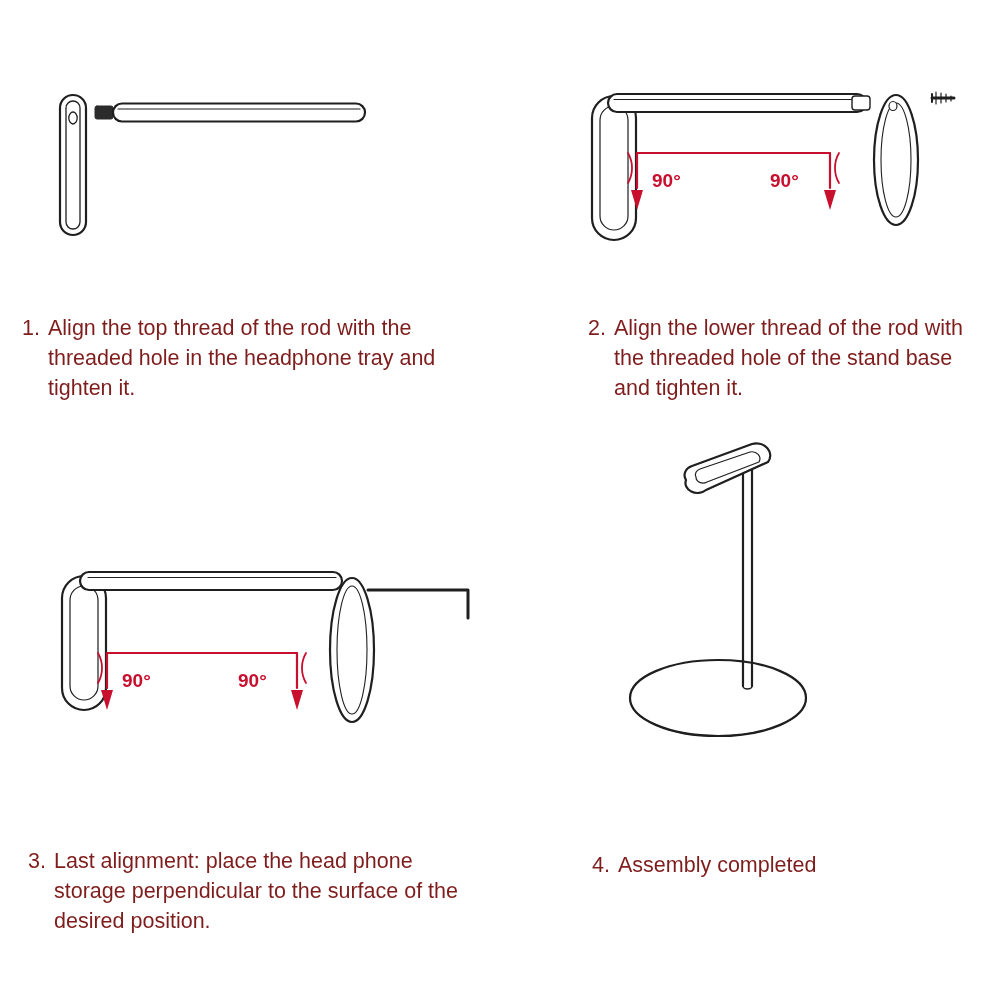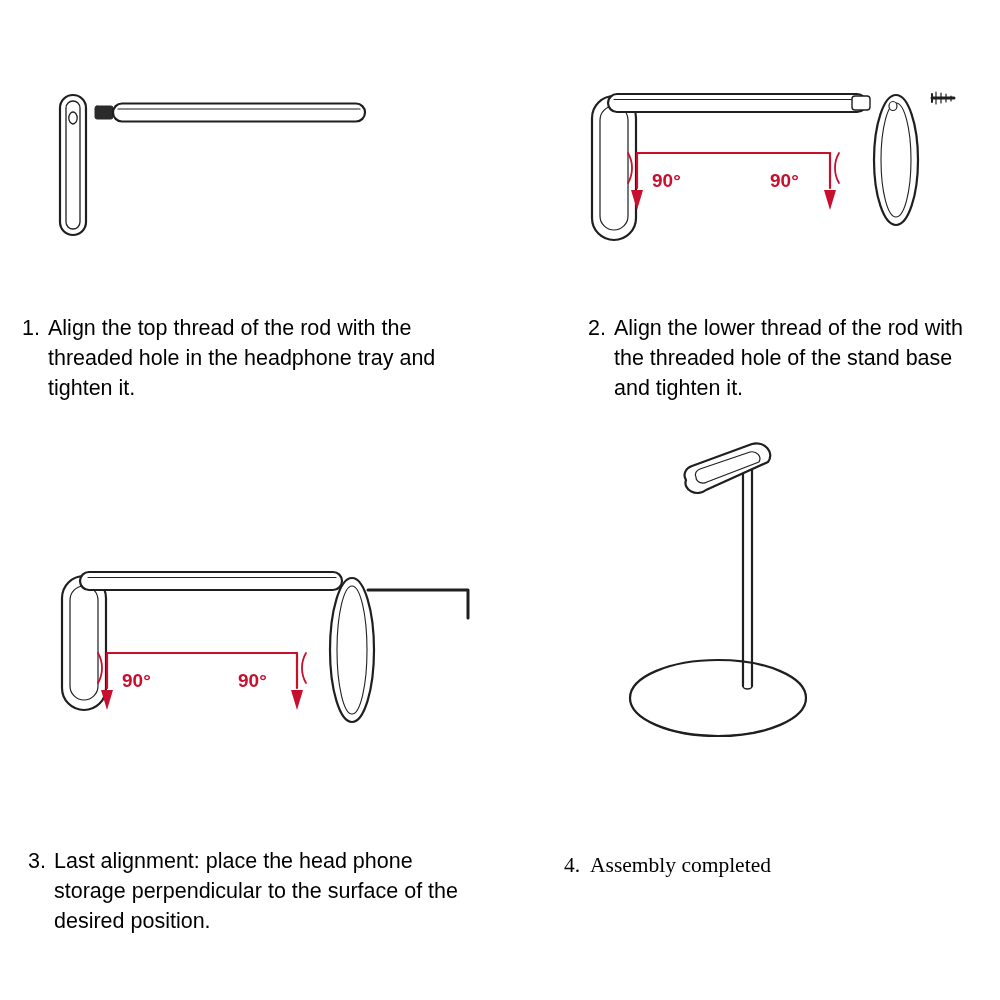--- a/index.html
+++ b/index.html
@@ -26,21 +26,21 @@
   }
   .art {
     position: absolute;
     left: 0;
     top: 0;
   }
   .caption {
     position: absolute;
     font-size: 21.5px;
     line-height: 30px;
-    color: #000000;
+    color: #7f1d1d;
     white-space: pre-line;
   }
   .cap-body {
     display: inline-block;
     vertical-align: top;
   }
   .cap-num {
     display: inline-block;
     vertical-align: top;
     width: 26px;
@@ -48,21 +48,21 @@
 
   
   #panel1 { left: 0px;   top: 40px;  width: 500px; height: 230px; }
   #panel2 { left: 500px; top: 40px;  width: 500px; height: 230px; }
   #panel3 { left: 0px;   top: 520px; width: 500px; height: 270px; }
   #panel4 { left: 500px; top: 420px; width: 500px; height: 370px; }
 
   #cap1 { left: 22px;  top: 283px; width: 440px; }
   #cap2 { left: 588px; top: 283px; width: 410px; }
   #cap3 { left: 22px;  top: 816px; width: 450px; margin-left: 6px; }
-  #cap4 { left: 564px; top: 820px; width: 390px; font-family: Liberation Serif, serif; }
+  #cap4 { left: 592px; top: 820px; width: 390px; }
 </style>
 </head>
 <body>
 
 <div id="sheet">
 
   <div class="panel" id="panel1">
     <svg class="art" width="500" height="230" viewBox="0 0 500 230">
       <g fill="none" stroke="#1f1f1f" stroke-width="2.2" stroke-linejoin="round" stroke-linecap="round">
 

